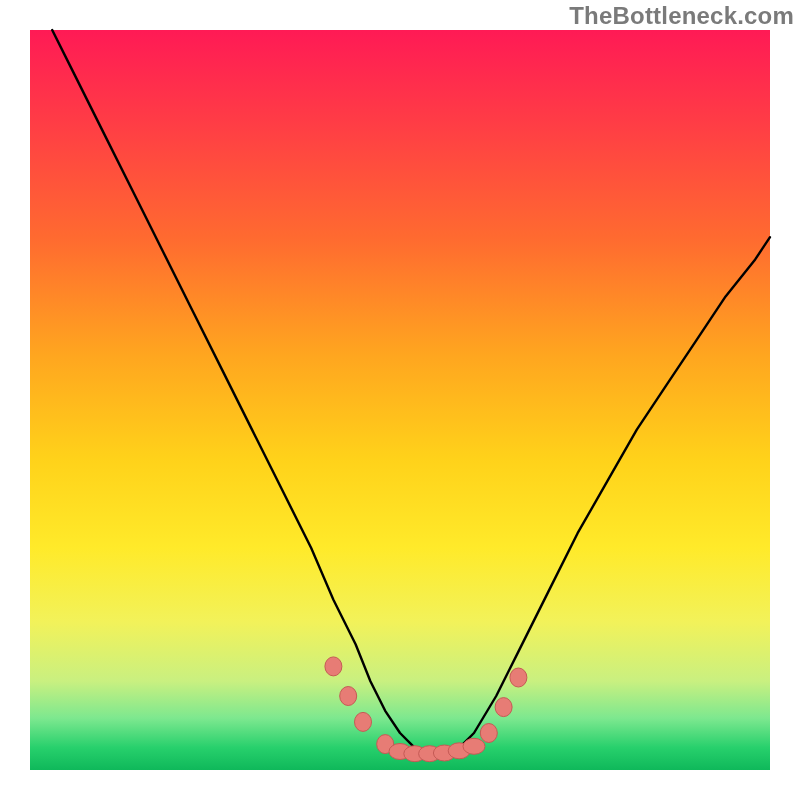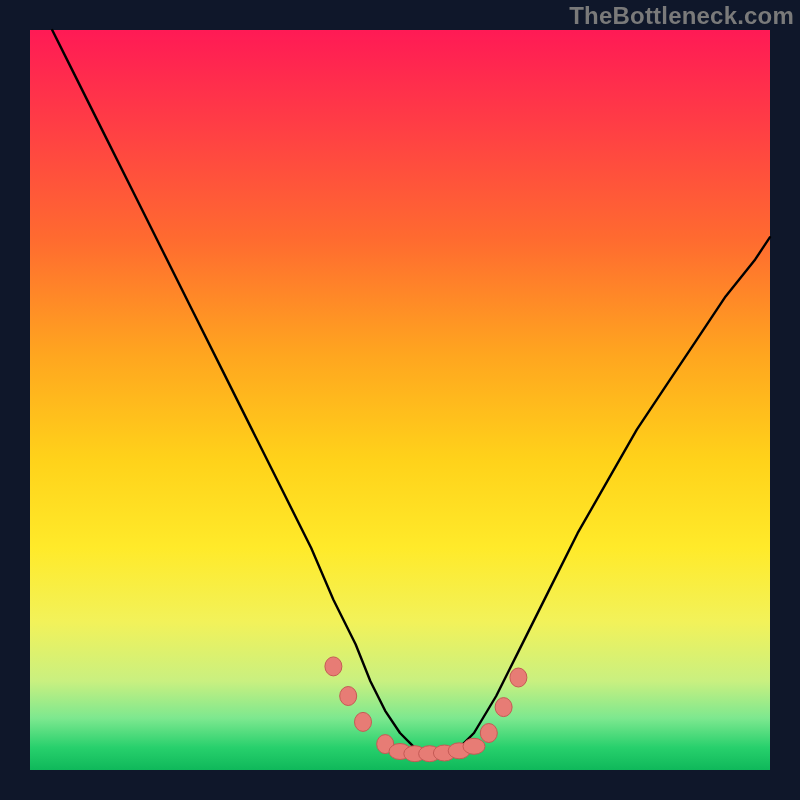--- a/index.html
+++ b/index.html
@@ -10,21 +10,21 @@
     overflow: hidden;
     background: #000;
     font-family: Arial, Helvetica, sans-serif;
   }
   .frame {
     position: absolute;
     left: 0;
     top: 0;
     width: 800px;
     height: 800px;
-    background: #0f172a;
+    background: #ffffff;
   }
   .plot {
     position: absolute;
     left: 30px;
     top: 30px;
     width: 740px;
     height: 740px;
     
     background: linear-gradient(
       to bottom,

